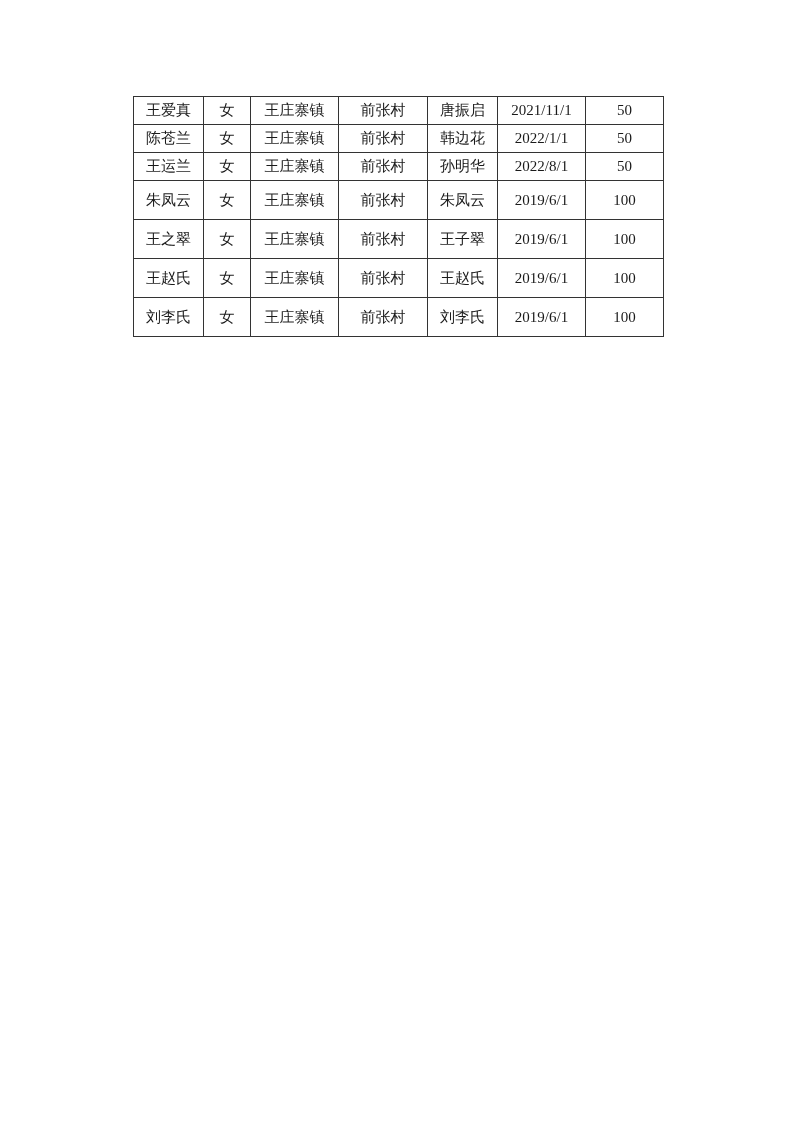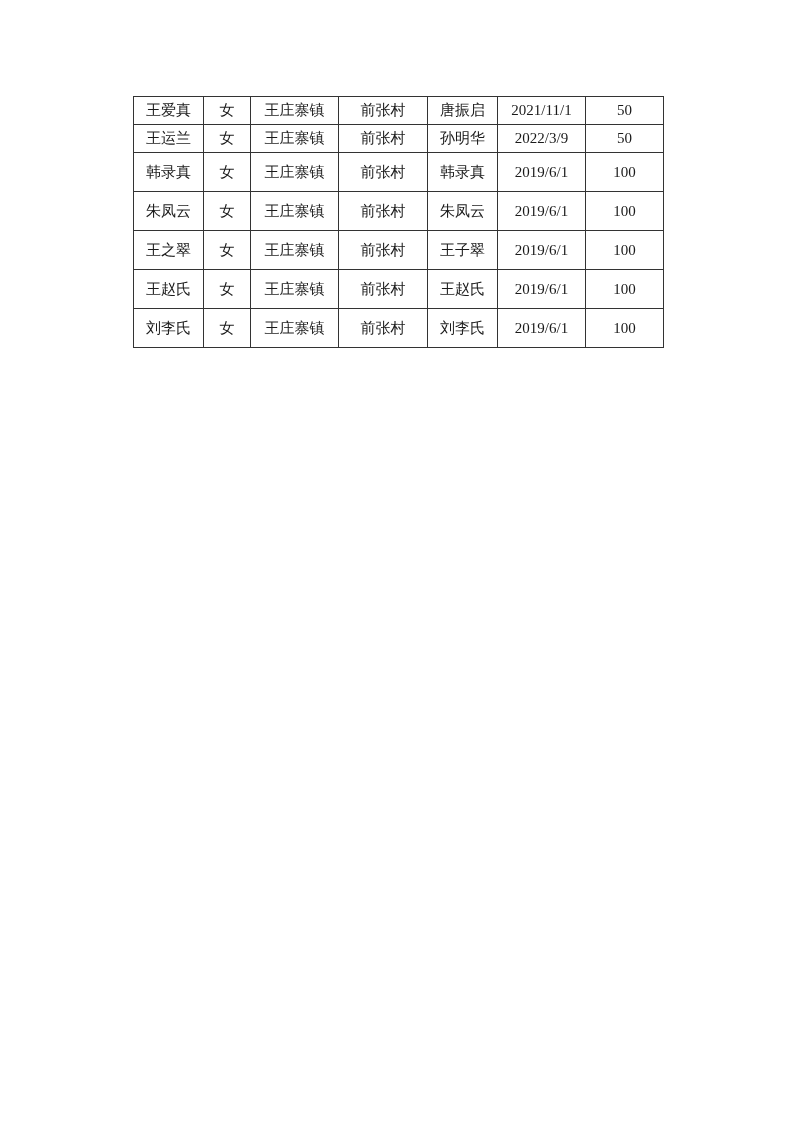--- a/index.html
+++ b/index.html
@@ -54,36 +54,36 @@
       <tr class="r-short">
         <td>王爱真</td>
         <td>女</td>
         <td>王庄寨镇</td>
         <td>前张村</td>
         <td>唐振启</td>
         <td>2021/11/1</td>
         <td>50</td>
       </tr>
       <tr class="r-short">
+        <td>陈苍兰</td>
+        <td>女</td>
+        <td>王庄寨镇</td>
+        <td>前张村</td>
+        <td>韩边花</td>
+        <td>2022/1/1</td>
+        <td>50</td>
+      </tr>
+      <tr class="r-short">
         <td>王运兰</td>
         <td>女</td>
         <td>王庄寨镇</td>
         <td>前张村</td>
         <td>孙明华</td>
-        <td>2022/3/9</td>
+        <td>2022/8/1</td>
         <td>50</td>
-      </tr>
-      <tr class="r-tall">
-        <td>韩录真</td>
-        <td>女</td>
-        <td>王庄寨镇</td>
-        <td>前张村</td>
-        <td>韩录真</td>
-        <td>2019/6/1</td>
-        <td>100</td>
       </tr>
       <tr class="r-tall">
         <td>朱凤云</td>
         <td>女</td>
         <td>王庄寨镇</td>
         <td>前张村</td>
         <td>朱凤云</td>
         <td>2019/6/1</td>
         <td>100</td>
       </tr>

